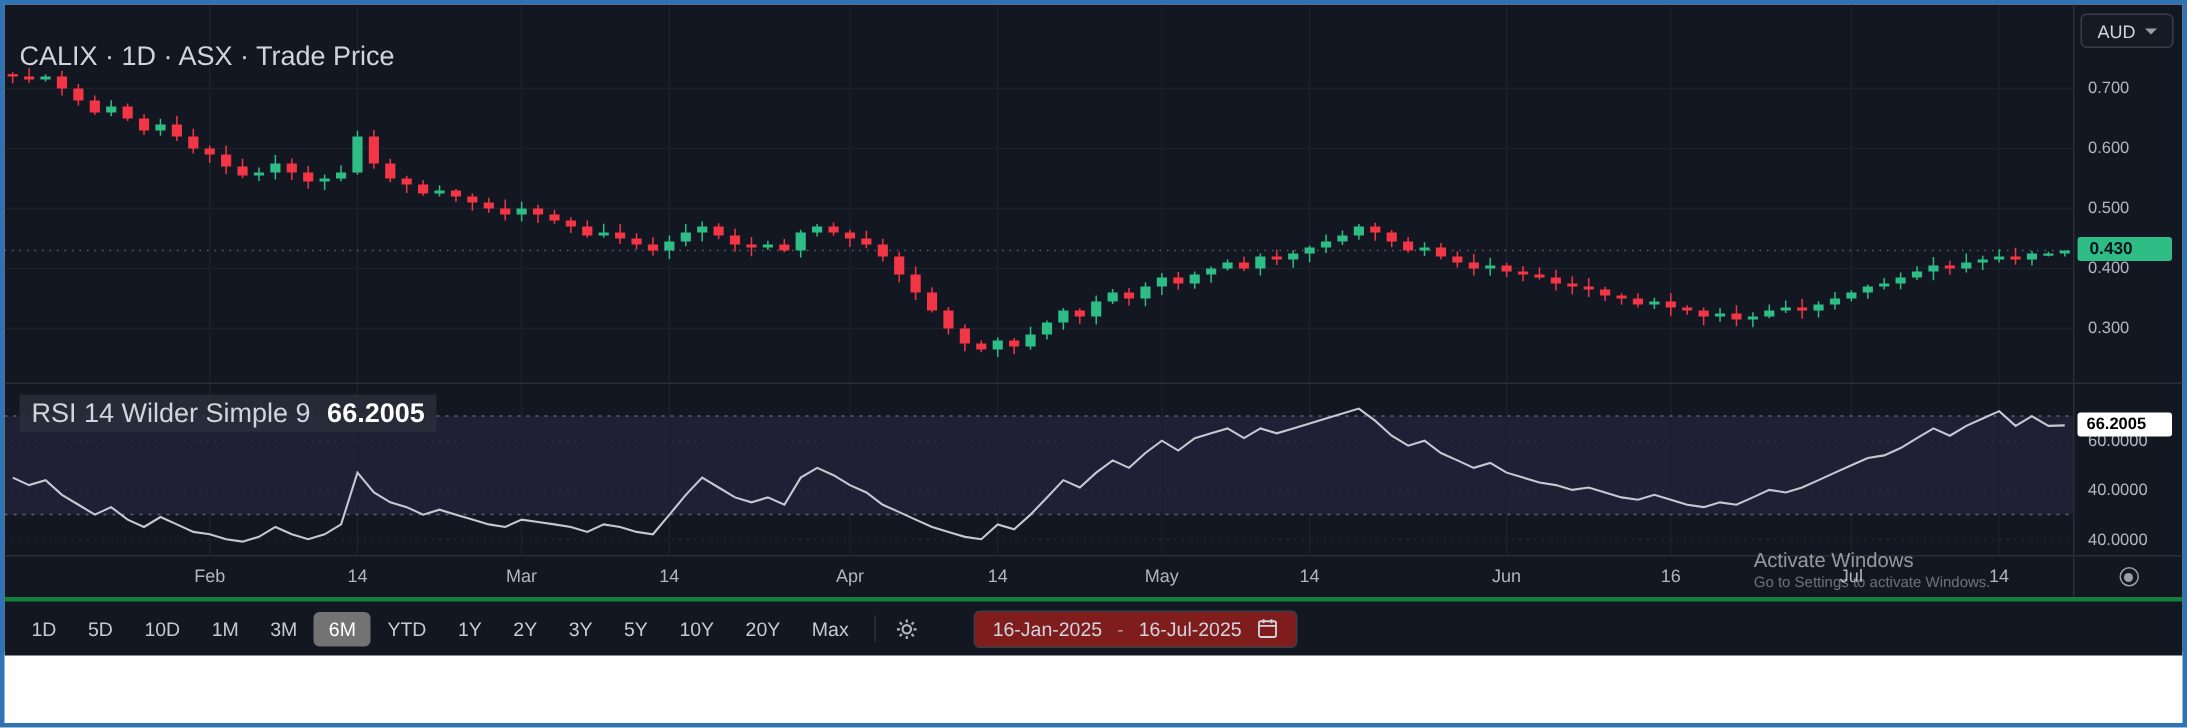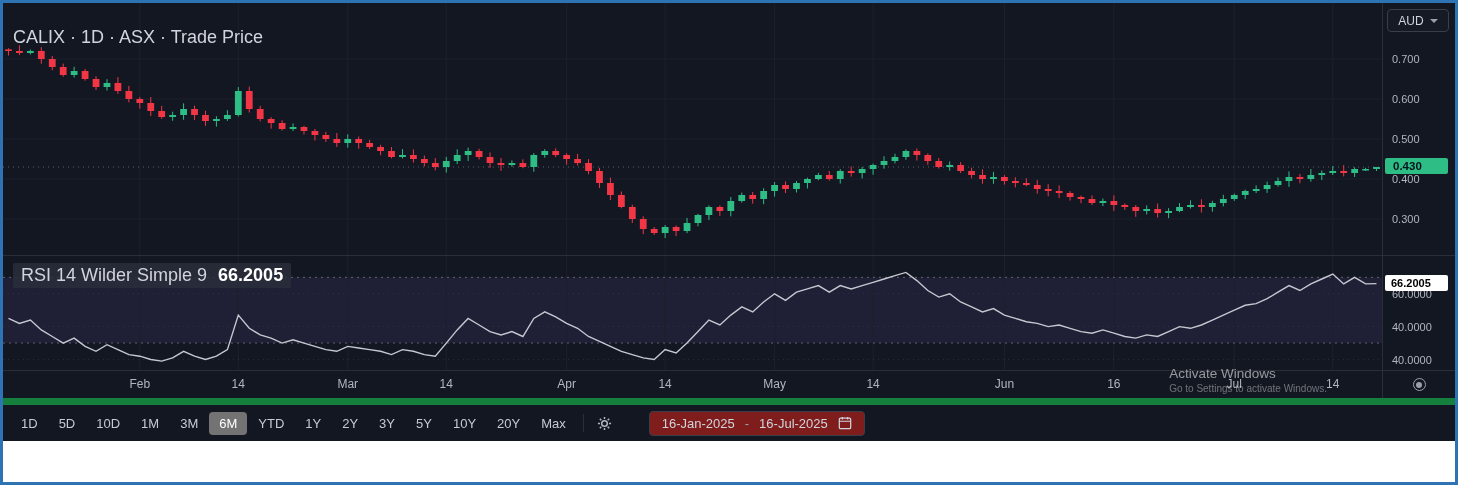--- a/index.html
+++ b/index.html
@@ -26,21 +26,21 @@
   .olab{color:#9aa0aa;margin-left:6px;}
   .up{color:#2ebd85;}
   .rsi-val{color:#ffffff;font-weight:bold;margin-left:4px;}
   .aud-btn{position:absolute;top:6px;left:4px;right:6px;height:21px;border:1px solid #3a3e49;border-radius:4px;display:flex;align-items:center;justify-content:center;gap:6px;color:#d1d4dc;font-size:12px;background:#161a25;cursor:pointer;z-index:4;}
   .caret{width:0;height:0;border-left:4px solid transparent;border-right:4px solid transparent;border-top:4px solid #9aa0aa;display:inline-block;}
   .price-badge{position:absolute;left:2px;right:7px;color:#06121c;font-size:11.5px;font-weight:bold;padding:2px 0 2px 8px;border-radius:2px;z-index:3;background:#2ebd85;}
   .rsi-badge{position:absolute;left:2px;right:7px;background:#ffffff;color:#000;font-size:11px;font-weight:bold;padding:2px 0 2px 6px;border-radius:2px;z-index:3;}
   .time-label{position:absolute;top:6px;width:34px;text-align:center;font-size:12px;color:#b2b5be;}
   .target-icon{display:inline-block;width:11px;height:11px;border:1.5px solid #9aa0aa;border-radius:50%;position:relative;cursor:pointer;}
   .target-icon::after{content:'';position:absolute;inset:2.5px;background:#9aa0aa;border-radius:50%;}
-  .toolbar{height:36px;display:flex;align-items:center;padding:0 8px;border-top:7px solid #15803d;background:#131722;gap:1px;}
+  .toolbar{height:36px;display:flex;align-items:center;padding:0 8px;border-top:3px solid #15803d;background:#131722;gap:1px;}
   .range-btn{background:none;border:none;color:#c6cad2;font-size:13px;padding:4px 10px;border-radius:4px;font-family:"Liberation Sans",sans-serif;cursor:pointer;}
   .range-btn.active{background:#737373;color:#fff;}
   .tb-sep{width:1px;height:18px;background:#2a2e39;margin:0 6px;}
   .gear-btn{background:none;border:none;padding:3px 6px;cursor:pointer;display:flex;align-items:center;}
   .date-range{display:flex;align-items:center;gap:10px;margin-left:30px;border:1px solid #3a3e49;border-radius:4px;padding:4px 12px;color:#d1d4dc;font-size:13px;background:#7f1d1d;cursor:pointer;}
   .dsep{color:#9aa0aa;}
   .watermark{position:absolute;right:128px;top:363px;color:rgba(255,255,255,0.55);font-size:13.5px;z-index:9;pointer-events:none;}
   .wm2{font-size:10px;color:rgba(255,255,255,0.38);margin-top:2px;}
   .caption{background:#fff;color:#000;font-style:italic;font-size:16px;display:flex;align-items:center;padding-left:10px;height:48px;flex:1;}
 </style>

